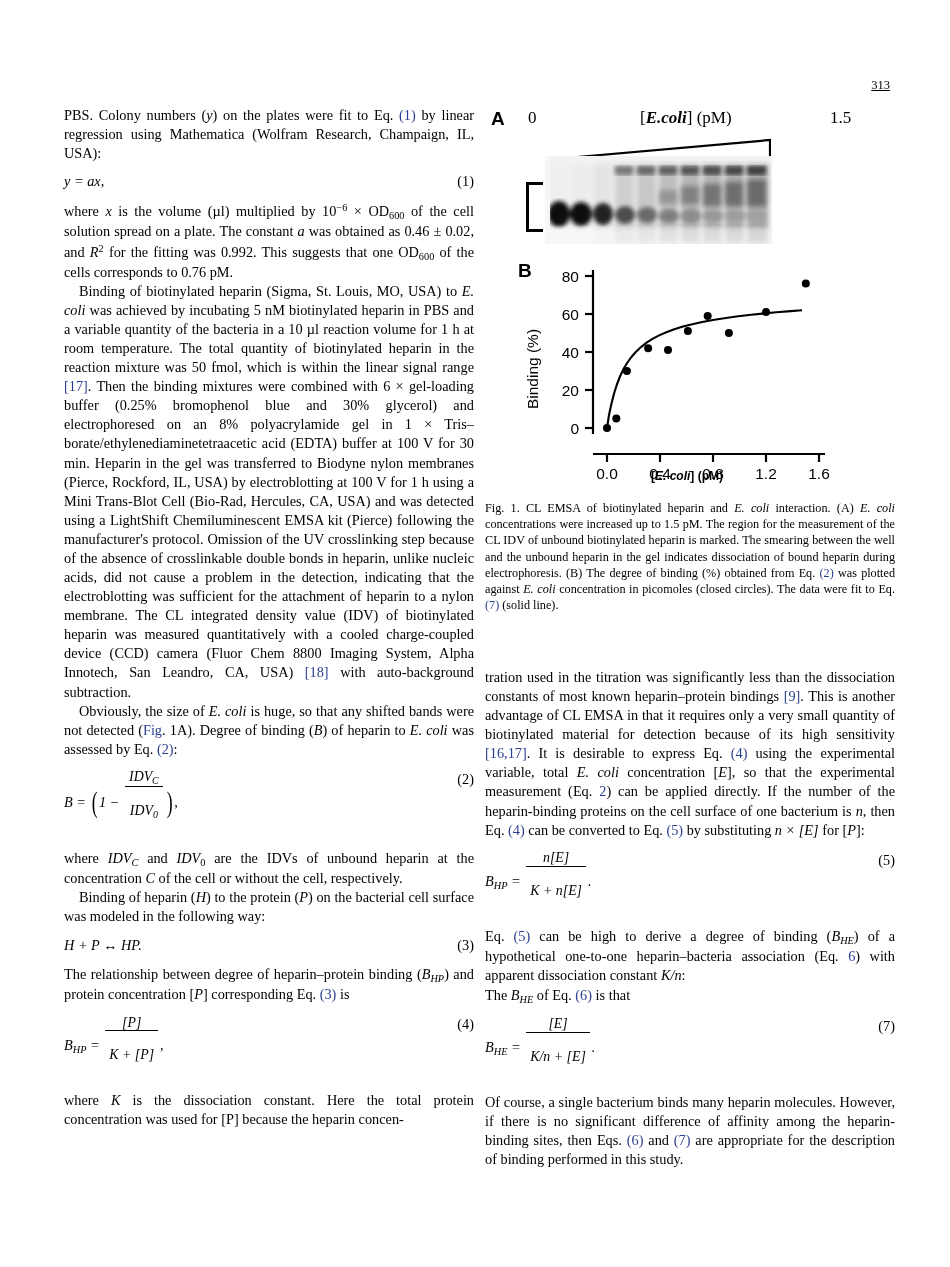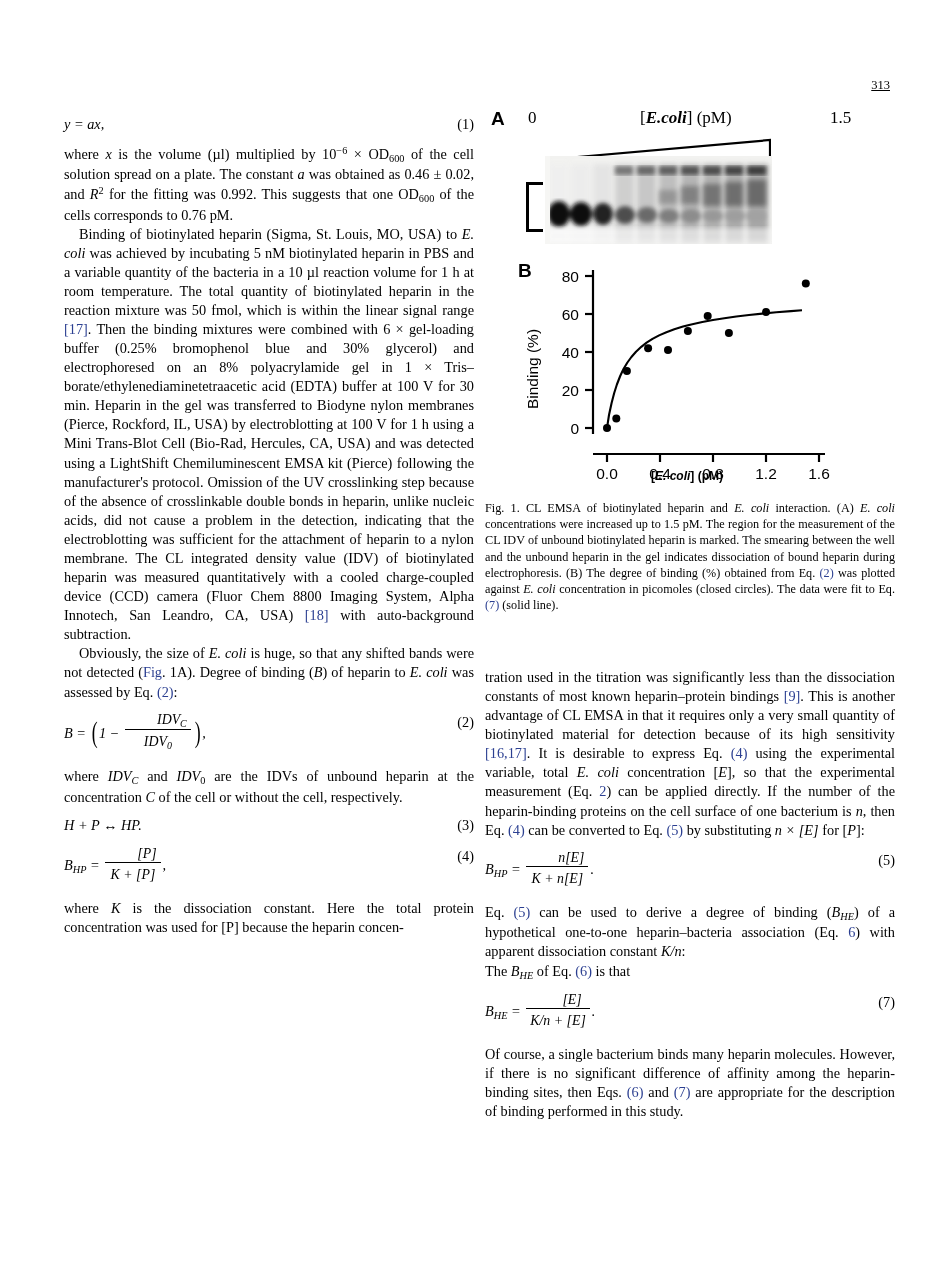--- a/index.html
+++ b/index.html
@@ -89,22 +89,22 @@
   .frac {
     display: inline-block;
     vertical-align: middle;
     text-align: center;
     font-size: 0.97em;
     line-height: 1.12;
     margin: 0 2px;
     position: relative;
     top: -0.05em;
   }
-  .frac .num { display: block; padding: 0 4px; margin-left: 28px; }
-  .frac .den { display: block; border-top: 1px solid #000; padding: 4px 4px; }
+  .frac .num { display: block; padding: 0 4px; }
+  .frac .den { display: block; border-top: 1px solid #000; padding: 16px 4px; }
 
   .bigparen {
     display: inline-block;
     font-size: 2.0em;
     font-style: normal;
     vertical-align: middle;
     line-height: 0.7;
     font-weight: 300;
     transform: scaleX(0.62);
     position: relative;
@@ -210,20 +210,21 @@
 </style>
 </head>
 <body>
 
 <div class="runhead">
   <span class="rh-page">313</span>
 </div>
 
 <div class="col col-left">
 
+  <p class="para noindent"><span>PBS. Colony numbers (</span><i>y</i><span>) on the plates were fit to Eq. </span><span class="ref">(1)</span><span> by linear regression using Mathematica (Wolfram Research, Champaign, IL, USA):</span></p>
 
   <div class="eq">
     <span class="eqbody">y = ax,</span>
     <span class="eqnum">(1)</span>
   </div>
 
   <p class="para noindent"><span>where </span><i>x</i><span> is the volume (µl) multiplied by 10</span><sup>−6</sup><span> × OD</span><sub>600</sub><span> of the cell solution spread on a plate. The constant </span><i>a</i><span> was obtained as 0.46 ± 0.02, and </span><i>R</i><sup>2</sup><span> for the fitting was 0.992. This suggests that one OD</span><sub>600</sub><span> of the cells corresponds to 0.76 pM.</span></p>
 
   <p class="para"><span>Binding of biotinylated heparin (Sigma, St. Louis, MO, USA) to </span><i>E. coli</i><span> was achieved by incubating 5 nM biotinylated heparin in PBS and a variable quantity of the bacteria in a 10 µl reaction volume for 1 h at room temperature. The total quantity of biotinylated heparin in the reaction mixture was 50 fmol, which is within the linear signal range </span><span class="ref">[17]</span><span>. Then the binding mixtures were combined with 6 × gel-loading buffer (0.25% bromophenol blue and 30% glycerol) and electrophoresed on an 8% polyacrylamide gel in 1 × Tris–borate/ethylenediaminetetraacetic acid (EDTA) buffer at 100 V for 30 min. Heparin in the gel was transferred to Biodyne nylon membranes (Pierce, Rockford, IL, USA) by electroblotting at 100 V for 1 h using a Mini Trans-Blot Cell (Bio-Rad, Hercules, CA, USA) and was detected using a LightShift Chemiluminescent EMSA kit (Pierce) following the manufacturer's protocol. Omission of the UV crosslinking step because of the absence of crosslinkable double bonds in heparin, unlike nucleic acids, did not cause a problem in the detection, indicating that the electroblotting was sufficient for the attachment of heparin to a nylon membrane. The CL integrated density value (IDV) of biotinylated heparin was measured quantitatively with a cooled charge-coupled device (CCD) camera (Fluor Chem 8800 Imaging System, Alpha Innotech, San Leandro, CA, USA) </span><span class="ref">[18]</span><span> with auto-background subtraction.</span></p>
 
@@ -233,26 +234,28 @@
     <span class="eqbody"><i>B</i> = <span class="bigparen">(</span>1 −
       <span class="frac">
         <span class="num"><i>IDV</i><sub><i>C</i></sub></span>
         <span class="den"><i>IDV</i><sub>0</sub></span>
       </span><span class="bigparen">)</span>,</span>
     <span class="eqnum">(2)</span>
   </div>
 
   <p class="para noindent"><span>where </span><i>IDV</i><sub><i>C</i></sub><span> and </span><i>IDV</i><sub>0</sub><span> are the IDVs of unbound heparin at the concentration </span><i>C</i><span> of the cell or without the cell, respectively.</span></p>
 
+  <p class="para"><span>Binding of heparin (</span><i>H</i><span>) to the protein (</span><i>P</i><span>) on the bacterial cell surface was modeled in the following way:</span></p>
 
   <div class="eq">
     <span class="eqbody">H + P ↔ HP.</span>
     <span class="eqnum">(3)</span>
   </div>
 
+  <p class="para noindent"><span>The relationship between degree of heparin–protein binding (</span><i>B</i><sub><i>HP</i></sub><span>) and protein concentration [</span><i>P</i><span>] corresponding Eq. </span><span class="ref">(3)</span><span> is</span></p>
 
   <div class="eq eq-tall">
     <span class="eqbody"><i>B</i><sub><i>HP</i></sub> =
       <span class="frac">
         <span class="num">[<i>P</i>]</span>
         <span class="den"><i>K</i> + [<i>P</i>]</span>
       </span>,</span>
     <span class="eqnum">(4)</span>
   </div>
 
@@ -420,21 +423,21 @@
 
   <div class="eq eq-tall">
     <span class="eqbody"><i>B</i><sub><i>HP</i></sub> =
       <span class="frac">
         <span class="num"><i>n</i>[<i>E</i>]</span>
         <span class="den"><i>K</i> + <i>n</i>[<i>E</i>]</span>
       </span>.</span>
     <span class="eqnum">(5)</span>
   </div>
 
-  <p class="para noindent"><span>Eq. </span><span class="ref">(5)</span><span> can be used to derive a degree of binding (</span><i>B</i><sub><i>HE</i></sub><span>) of a hypothetical one-to-one heparin–bacteria association (Eq. </span><span class="ref">6</span><span>) with apparent dissociation constant </span><i>K/n</i><span>:</span></p>
+  <p class="para noindent"><span>Eq. </span><span class="ref">(5)</span><span> can be high to derive a degree of binding (</span><i>B</i><sub><i>HE</i></sub><span>) of a hypothetical one-to-one heparin–bacteria association (Eq. </span><span class="ref">6</span><span>) with apparent dissociation constant </span><i>K/n</i><span>:</span></p>
 
 
   <p class="para noindent"><span>The </span><i>B</i><sub><i>HE</i></sub><span> of Eq. </span><span class="ref">(6)</span><span> is that</span></p>
 
   <div class="eq eq-tall">
     <span class="eqbody"><i>B</i><sub><i>HE</i></sub> =
       <span class="frac">
         <span class="num">[<i>E</i>]</span>
         <span class="den"><i>K</i>/<i>n</i> + [<i>E</i>]</span>
       </span>.</span>

